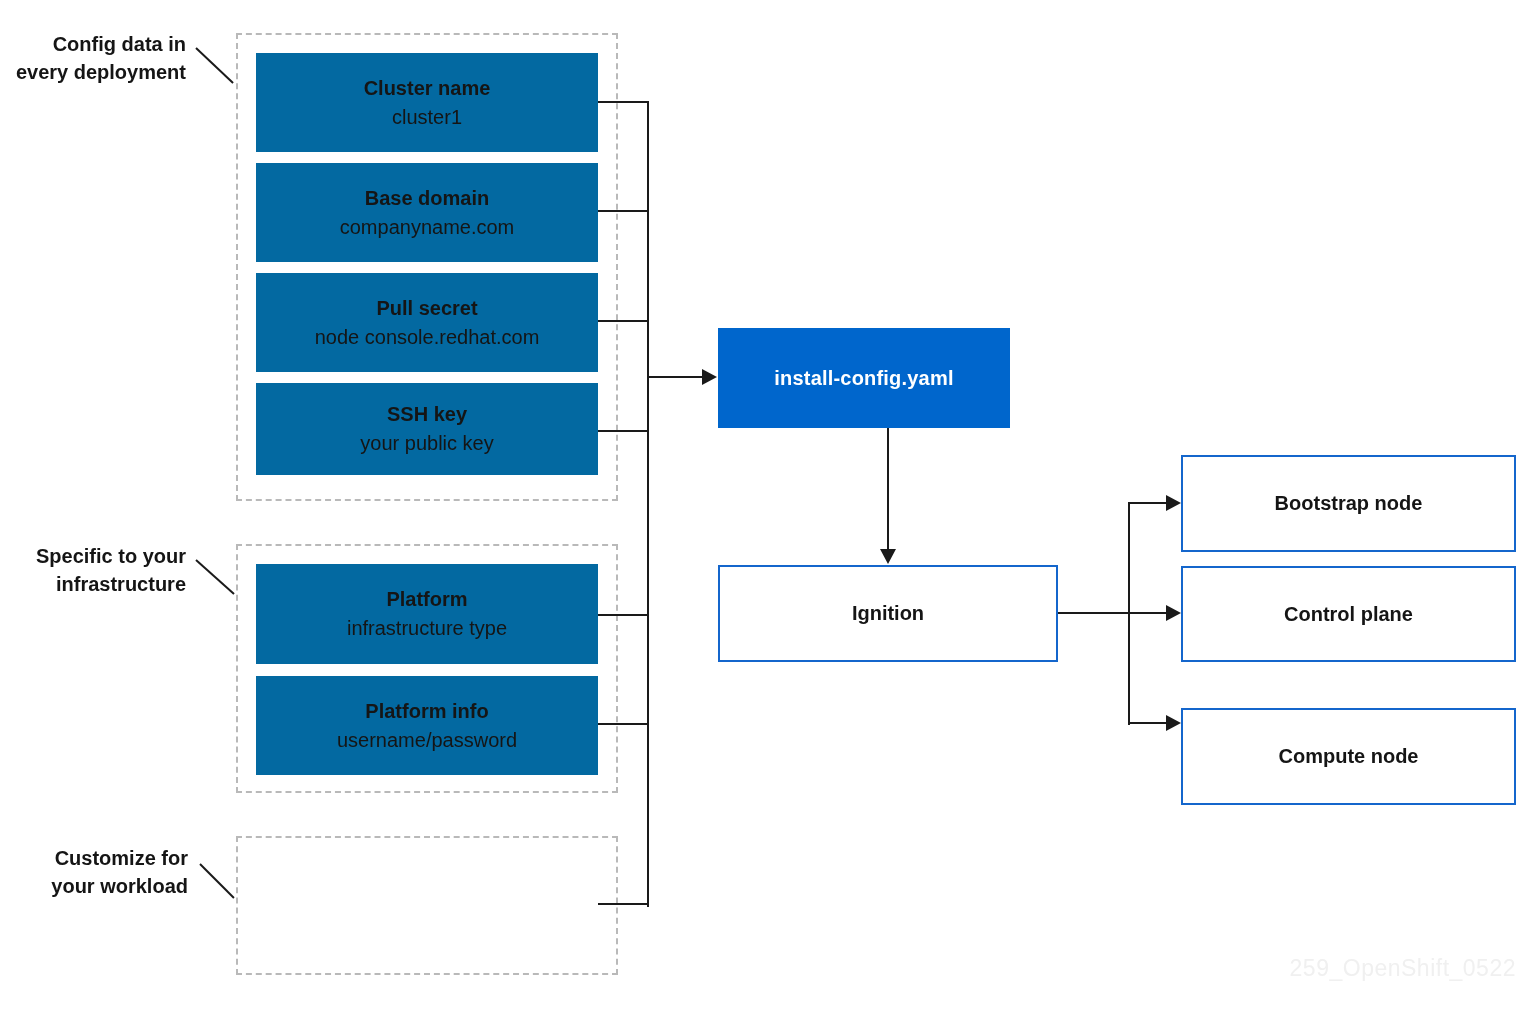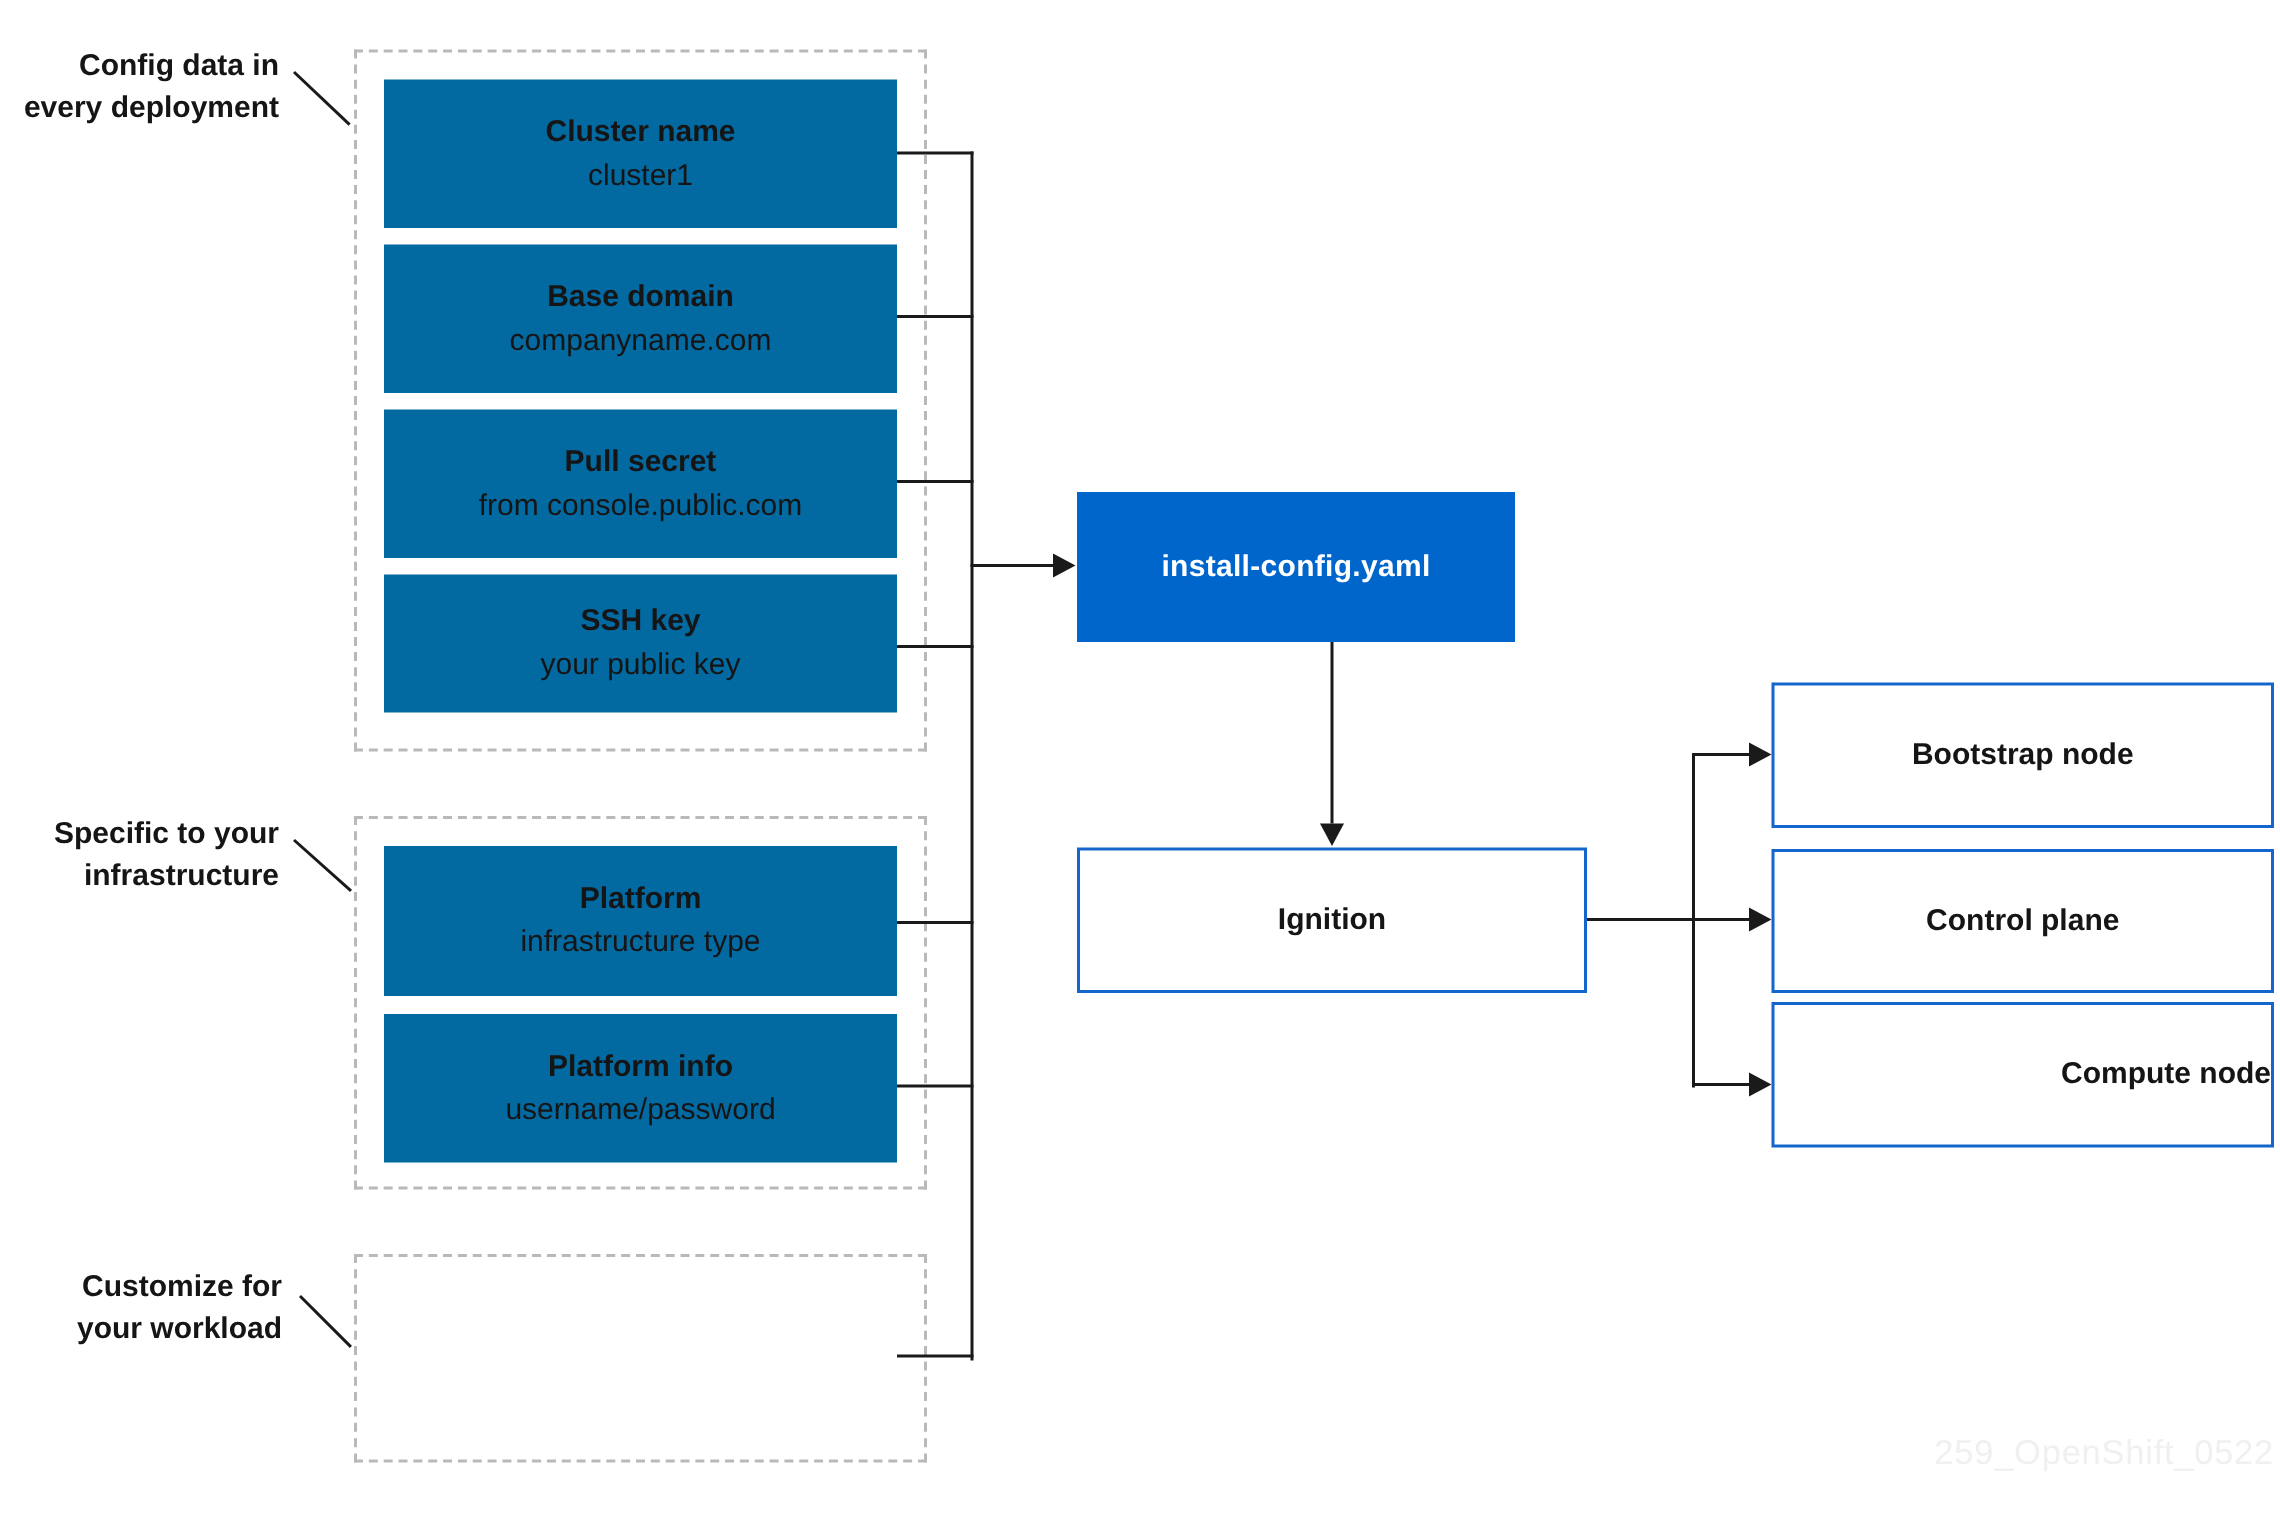--- a/index.html
+++ b/index.html
@@ -60,21 +60,21 @@
   <div class="graybox" style="top:53px;height:99px;">
     <div class="box-title">Cluster name</div>
     <div class="box-subtitle">cluster1</div>
   </div>
   <div class="graybox" style="top:163px;height:99px;">
     <div class="box-title">Base domain</div>
     <div class="box-subtitle">companyname.com</div>
   </div>
   <div class="graybox" style="top:273px;height:99px;">
     <div class="box-title">Pull secret</div>
-    <div class="box-subtitle">from console.public.com</div>
+    <div class="box-subtitle">node console.redhat.com</div>
   </div>
   <div class="graybox" style="top:383px;height:92px;">
     <div class="box-title">SSH key</div>
     <div class="box-subtitle">your public key</div>
   </div>
   <div class="graybox" style="top:564px;height:100px;">
     <div class="box-title">Platform</div>
     <div class="box-subtitle">infrastructure type</div>
   </div>
   <div class="graybox" style="top:676px;height:99px;">
@@ -115,19 +115,19 @@
   <div class="arrow-right" style="left:1166px;top:605px;"></div>
   <div class="hline" style="left:1128px;top:722px;width:38px;"></div>
   <div class="arrow-right" style="left:1166px;top:715px;"></div>
 
   <div class="outlinebox" style="left:1181px;top:455px;width:335px;height:97px;">
     <span>Bootstrap node</span>
   </div>
   <div class="outlinebox" style="left:1181px;top:566px;width:335px;height:96px;">
     <span>Control plane</span>
   </div>
-  <div class="outlinebox" style="left:1181px;top:668px;width:335px;height:97px;justify-content:flex-end;">
+  <div class="outlinebox" style="left:1181px;top:708px;width:335px;height:97px;">
     <span>Compute node</span>
   </div>
 
   <div class="watermark">259_OpenShift_0522</div>
 
 </div>
 
 </body></html>

